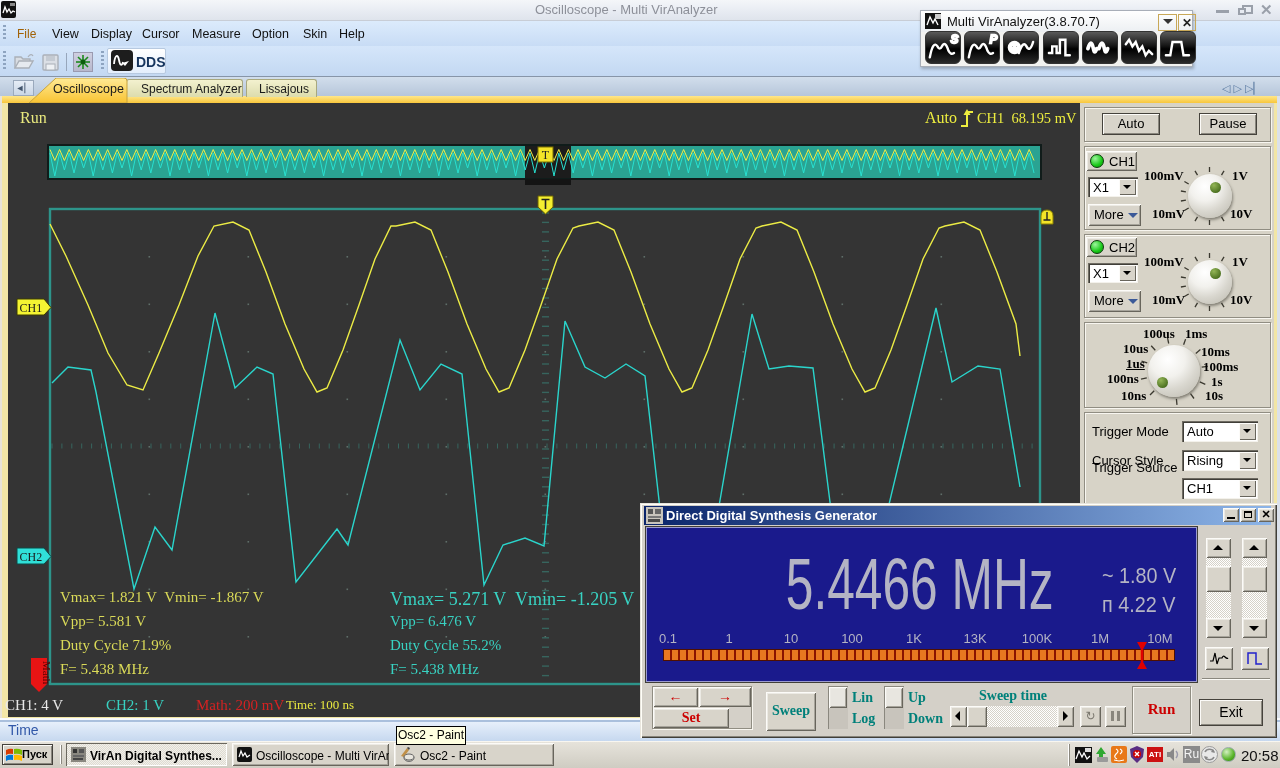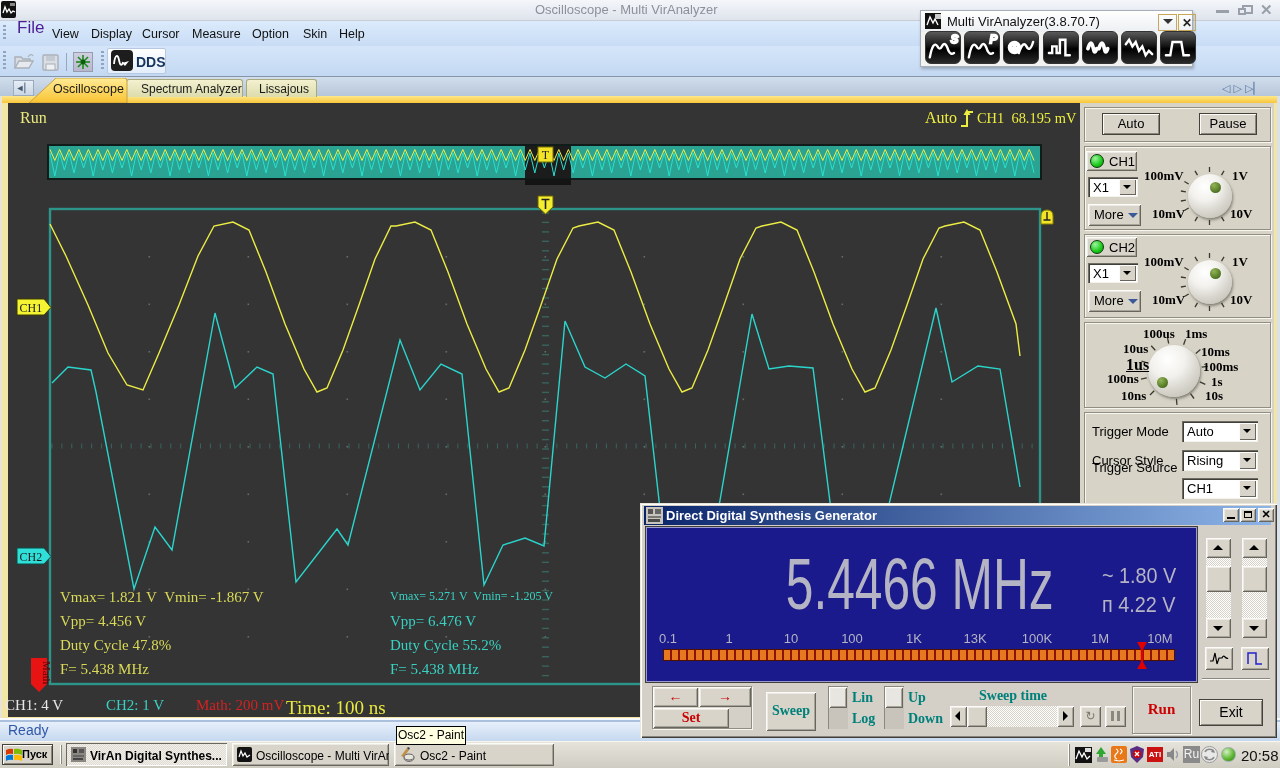--- a/index.html
+++ b/index.html
@@ -24,21 +24,21 @@
 <rect x="0" y="0" width="15" height="17" rx="2" fill="#111"></rect>
 <polyline points="2,12 4,6 6,11 8,8 10,12 12,10 14,11" fill="none" stroke="#fff" stroke-width="1.3"></polyline>
 <rect x="9" y="2" width="5" height="3" fill="#888"></rect>
   </svg>
 <div class="a" style="left:535px;top:2px;width:250px;height:16px;font-size:13px;color:#8d9099;">Oscilloscope - Multi VirAnalyzer</div>
 <div class="a" style="left:1216px;top:10px;width:13px;height:3px;background:#9aa0aa;"></div>
 <div class="a" style="left:1242px;top:5px;width:11px;height:9px;border:2px solid #9aa0aa;"></div>
 <div class="a" style="left:1238px;top:8px;width:8px;height:7px;border:2px solid #9aa0aa;background:#e7ebf2;"></div>
 <div class="a" style="left:1260px;top:1px;font-size:15px;color:#9aa0aa;font-weight:bold;">✕</div>
 <div class="a" style="left:0;top:21px;width:1280px;height:25px;background:linear-gradient(#dcebfc,#c8dcf5);"></div>
-<div class="a" style="left:17px;top:18px;font-size:17px;color:#4c1d95;">File</div>
+<div class="a" style="left:17px;top:27px;font-size:12px;color:#a16207;">File</div>
 <div class="a" style="left:52px;top:27px;font-size:12.5px;color:#111;">View</div>
 <div class="a" style="left:91px;top:27px;font-size:12.5px;color:#111;">Display</div>
 <div class="a" style="left:142px;top:27px;font-size:12.5px;color:#111;">Cursor</div>
 <div class="a" style="left:192px;top:27px;font-size:12.5px;color:#111;">Measure</div>
 <div class="a" style="left:252px;top:27px;font-size:12.5px;color:#111;">Option</div>
 <div class="a" style="left:303px;top:27px;font-size:12.5px;color:#111;">Skin</div>
 <div class="a" style="left:339px;top:27px;font-size:12.5px;color:#111;">Help</div>
 <div class="a" style="left:3px;top:25px;width:3px;height:16px;background:repeating-linear-gradient(#8ea4c0 0 2px,transparent 2px 4px);"></div>
 <div class="a" style="left:0;top:46px;width:1280px;height:30px;background:linear-gradient(#d5e6fa,#c3d8f2);"></div>
 <div class="a" style="left:3px;top:51px;width:3px;height:20px;background:repeating-linear-gradient(#8ea4c0 0 2px,transparent 2px 4px);"></div>
@@ -366,31 +366,31 @@
 <g>
 <path d="M17 548 L44 548 L51 556.5 L44 564 L17 564 Z" fill="#30e0d8" stroke="#0a4a46"></path>
 <text x="19.5" y="560.5" font-size="12" font-family="Liberation Serif,serif" fill="#1a1a1a">CH2</text>
 </g>
 <g>
 <path d="M31 658 L47 658 L47 684 L39 692 L31 684 Z" fill="#e81414"></path>
 <text x="43" y="661" font-size="11" font-family="Liberation Serif,serif" fill="#5a0000" transform="rotate(90 43 661)">Math</text>
 </g>
 </svg>
 <div class="a serif" style="left:60px;top:589px;font-size:15px;color:#dada58;">Vmax= 1.821 V&nbsp; Vmin= -1.867 V</div>
-<div class="a serif" style="left:60px;top:613px;font-size:15px;color:#dada58;">Vpp= 4.456 V</div>
-<div class="a serif" style="left:60px;top:637px;font-size:15px;color:#dada58;">Duty Cycle 47.8%</div>
+<div class="a serif" style="left:60px;top:613px;font-size:15px;color:#dada58;">Vpp= 5.581 V</div>
+<div class="a serif" style="left:60px;top:637px;font-size:15px;color:#dada58;">Duty Cycle 71.9%</div>
 <div class="a serif" style="left:60px;top:661px;font-size:15px;color:#dada58;">F= 5.438 MHz</div>
-<div class="a serif" style="left:390px;top:589px;font-size:12px;color:#38d2c2;">Vmax= 5.271 V&nbsp; Vmin= -1.205 V</div>
+<div class="a serif" style="left:390px;top:589px;font-size:18px;color:#38d2c2;">Vmax= 5.271 V&nbsp; Vmin= -1.205 V</div>
 <div class="a serif" style="left:390px;top:613px;font-size:15px;color:#38d2c2;">Vpp= 6.476 V</div>
 <div class="a serif" style="left:390px;top:637px;font-size:15px;color:#38d2c2;">Duty Cycle 55.2%</div>
 <div class="a serif" style="left:390px;top:661px;font-size:15px;color:#38d2c2;">F= 5.438 MHz</div>
 <div class="a serif" style="left:5px;top:697px;font-size:15px;color:#e8e8e8;">CH1: 4 V</div>
 <div class="a serif" style="left:106px;top:697px;font-size:15px;color:#38d2c2;">CH2: 1 V</div>
 <div class="a serif" style="left:196px;top:697px;font-size:15px;color:#d42222;">Math: 200 mV</div>
-<div class="a serif" style="left:286px;top:697px;font-size:19px;color:#e8e840;">Time: 100 ns</div>
+<div class="a serif" style="left:286px;top:697px;font-size:13px;color:#e8e840;">Time: 100 ns</div>
 <div class="fr" style="left:1084px;top:107px;width:187px;height:35px;"></div>
 <div class="fr" style="left:1084px;top:146px;width:187px;height:84px;"></div>
 <div class="fr" style="left:1084px;top:234px;width:187px;height:84px;"></div>
 <div class="fr" style="left:1084px;top:322px;width:187px;height:86px;"></div>
 <div class="fr" style="left:1084px;top:412px;width:187px;height:92px;"></div>
 <div class="btnb" style="left:1102px;top:113px;width:58px;height:22px;font-size:13px;text-align:center;line-height:20px;">Auto</div>
 <div class="btnb" style="left:1199px;top:113px;width:58px;height:22px;font-size:13px;text-align:center;line-height:20px;">Pause</div>
 <div class="btn" style="left:1086px;top:151px;width:51px;height:20px;"></div>
 <div class="a" style="left:1090px;top:154px;width:14px;height:14px;border-radius:50%;background:radial-gradient(circle at 35% 30%,#9cf59c,#18c818 60%,#0a8a0a);border:1px solid #0a3a0a;"></div>
 <div class="a" style="left:1109px;top:154px;font-size:13px;">CH1</div>
@@ -467,21 +467,21 @@
       <line x1="1190.5" y1="393.7" x2="1194.0" y2="398.5"></line>
       <line x1="1176.4" y1="398.9" x2="1177.0" y2="404.9"></line>
     </g>
   </svg>
 <div class="knob" style="left:1148.0px;top:345px;width:52px;height:52px;"></div>
 <div class="kdot" style="left:1157.0px;top:377px;width:11px;height:11px;"></div>
 <div class="a serif" style="left:1143px;top:326px;font-size:13px;font-weight:bold;">100us</div>
 <div class="a serif" style="left:1185px;top:326px;font-size:13px;font-weight:bold;">1ms</div>
 <div class="a serif" style="left:1123px;top:341px;font-size:13px;font-weight:bold;">10us</div>
 <div class="a serif" style="left:1201px;top:344px;font-size:13px;font-weight:bold;">10ms</div>
-<div class="a serif" style="left:1126px;top:356px;font-size:16px;font-weight:bold;text-decoration:underline;">1us</div>
+<div class="a serif" style="left:1126px;top:356px;font-size:13px;font-weight:bold;text-decoration:underline;">1us</div>
 <div class="a serif" style="left:1203px;top:359px;font-size:13px;font-weight:bold;">100ms</div>
 <div class="a serif" style="left:1107px;top:371px;font-size:13px;font-weight:bold;">100ns</div>
 <div class="a serif" style="left:1211px;top:374px;font-size:13px;font-weight:bold;">1s</div>
 <div class="a serif" style="left:1121px;top:388px;font-size:13px;font-weight:bold;">10ns</div>
 <div class="a serif" style="left:1205px;top:388px;font-size:13px;font-weight:bold;">10s</div>
 <div class="a" style="left:1092px;top:424px;font-size:13px;">Trigger Mode</div>
 <div class="combo" style="left:1182px;top:421px;width:76px;height:21px;">
     <span class="tx">Auto</span>
     <span class="drop"></span>
   </div>
@@ -489,21 +489,21 @@
 <div class="combo" style="left:1182px;top:450px;width:76px;height:21px;">
     <span class="tx">Rising</span>
     <span class="drop"></span>
   </div>
 <div class="a" style="left:1092px;top:460px;font-size:13px;">Trigger Source</div>
 <div class="combo" style="left:1182px;top:478px;width:76px;height:21px;">
     <span class="tx">CH1</span>
     <span class="drop"></span>
   </div>
 <div class="a" style="left:0;top:718px;width:1280px;height:23px;background:linear-gradient(#eaf2fc,#c6d8ef);border-top:2px solid #f8fafd;box-shadow:inset 0 2px 0 #aac0dd;z-index:1;"></div>
-<div class="a" style="left:8px;top:722px;font-size:14px;color:#3158a8;z-index:1;">Ready</div>
+<div class="a" style="left:8px;top:722px;font-size:14px;color:#3158a8;z-index:1;">Time</div>
 <div class="a" style="left:0;top:0;width:1280px;height:0;z-index:2;">
 <div class="a" style="left:640px;top:503px;width:637px;height:235px;background:#d4d0c8;box-shadow:inset 1px 1px 0 #e8e5dd,inset 2px 2px 0 #fffef8,inset -1px -1px 0 #403e38,inset -2px -2px 0 #87847b;"></div>
 <div class="a" style="left:644px;top:506px;width:627px;height:19px;background:linear-gradient(90deg,#0a246a,#8db5e8);"></div>
 <svg class="a" style="left:646px;top:507px" width="17" height="17" viewBox="0 0 17 17">
 <rect x="0" y="0" width="17" height="17" fill="#c8c4bc"></rect>
 <rect x="2" y="2" width="5" height="5" fill="#555"></rect>
       <rect x="9" y="2" width="6" height="5" fill="#666"></rect>
 <rect x="2" y="9" width="13" height="2" fill="#777"></rect>
       <rect x="2" y="12" width="12" height="3" fill="#4a4a4a"></rect>
     </svg>

